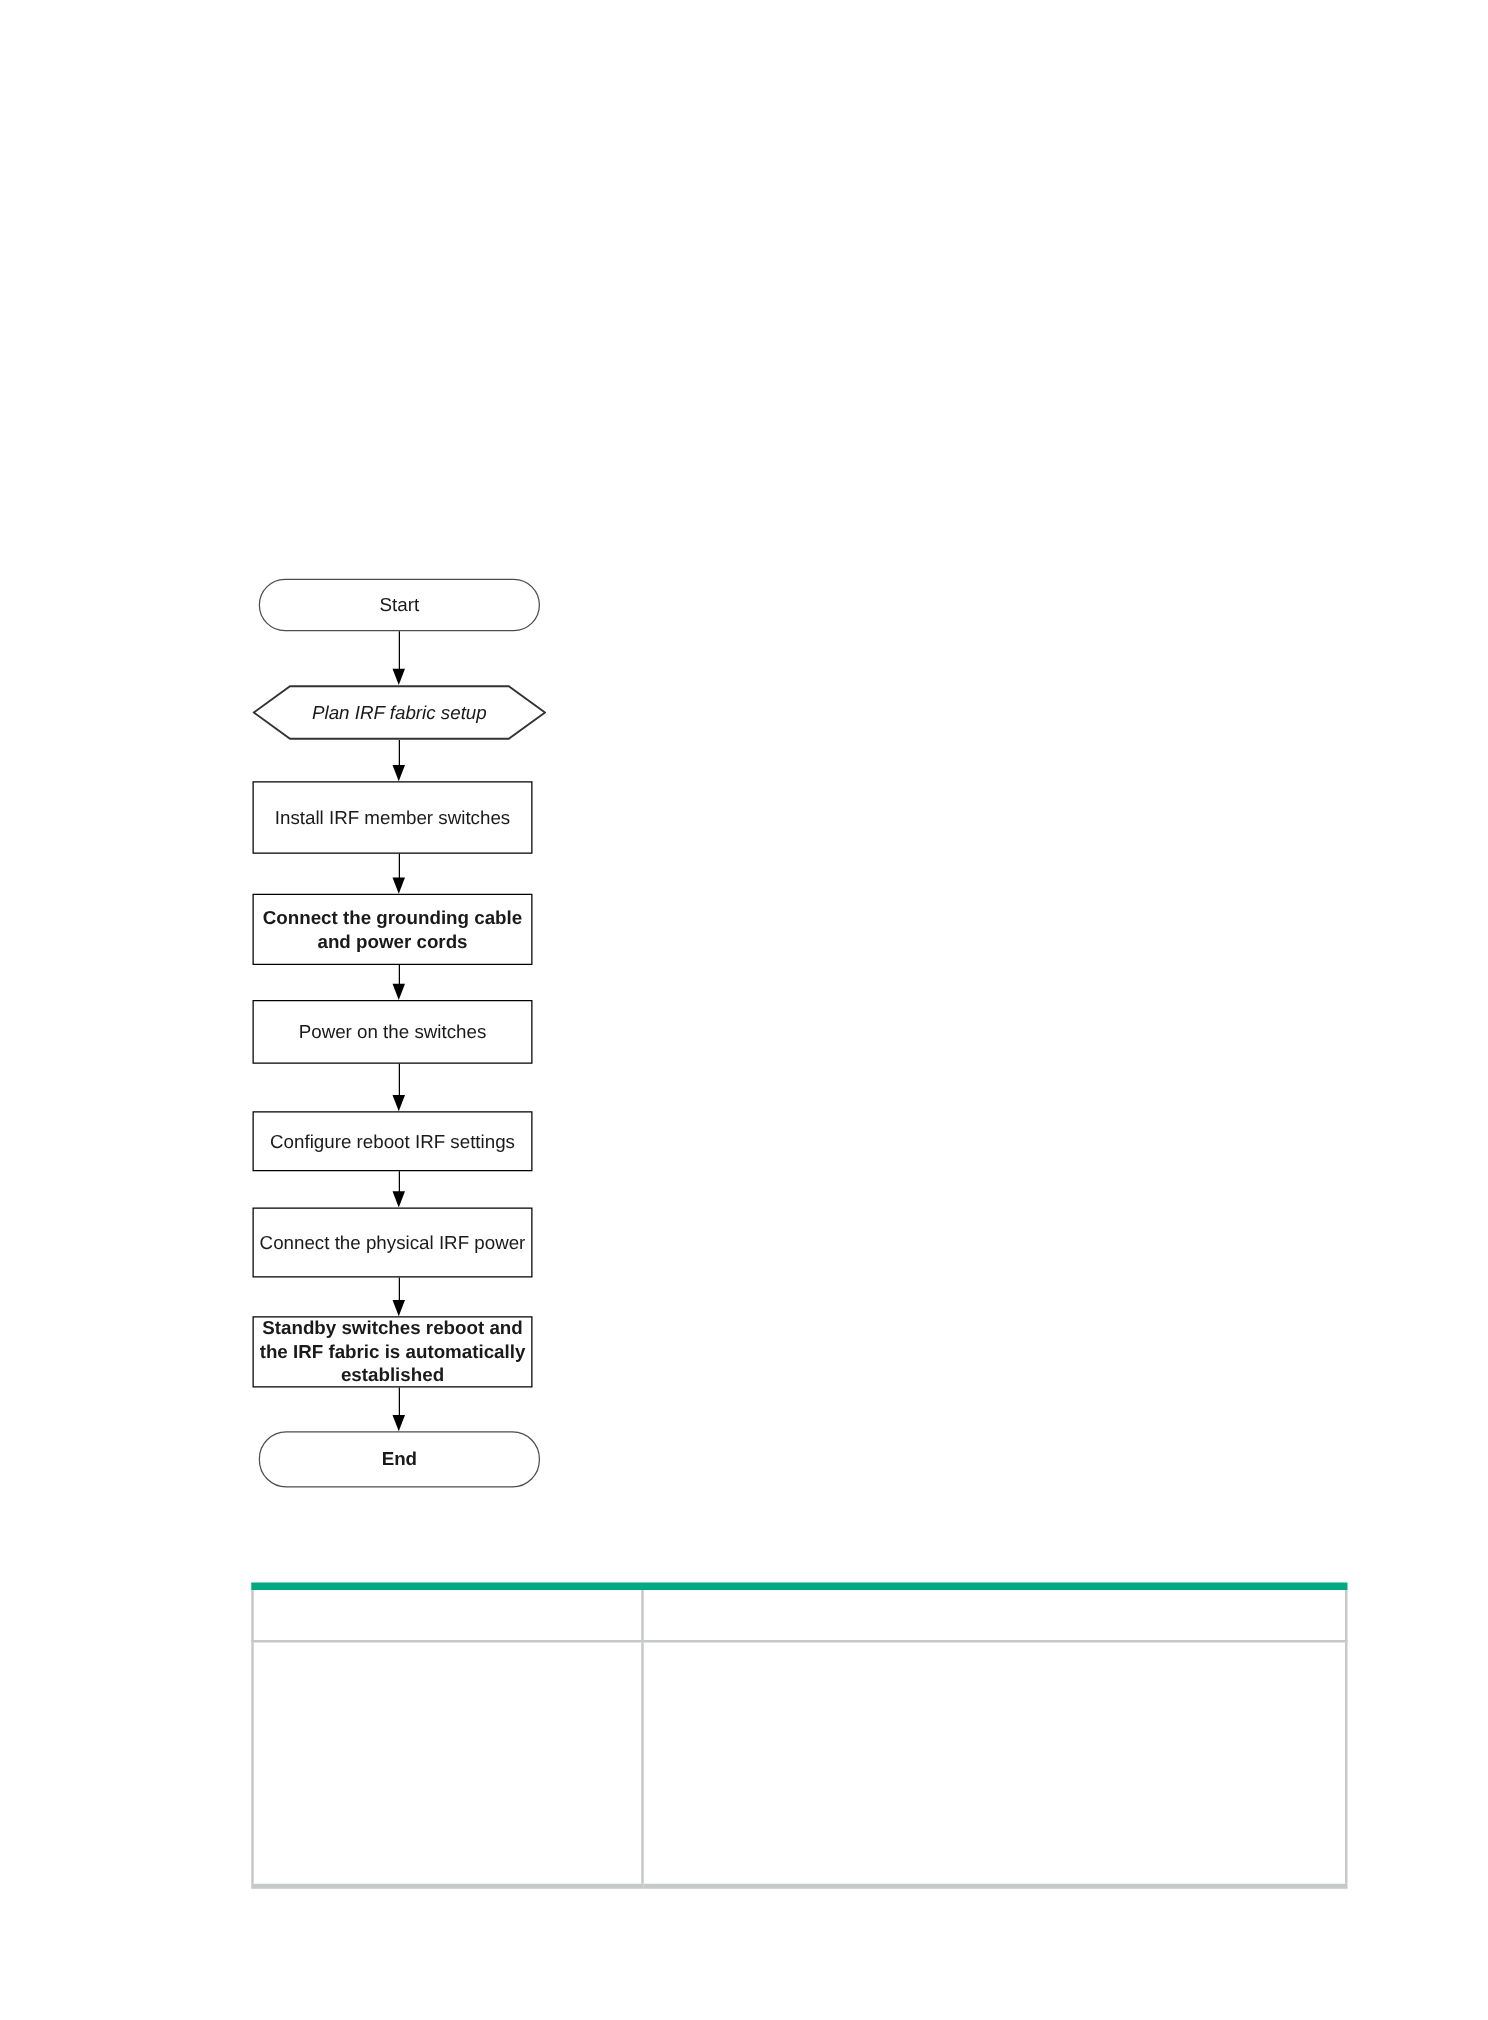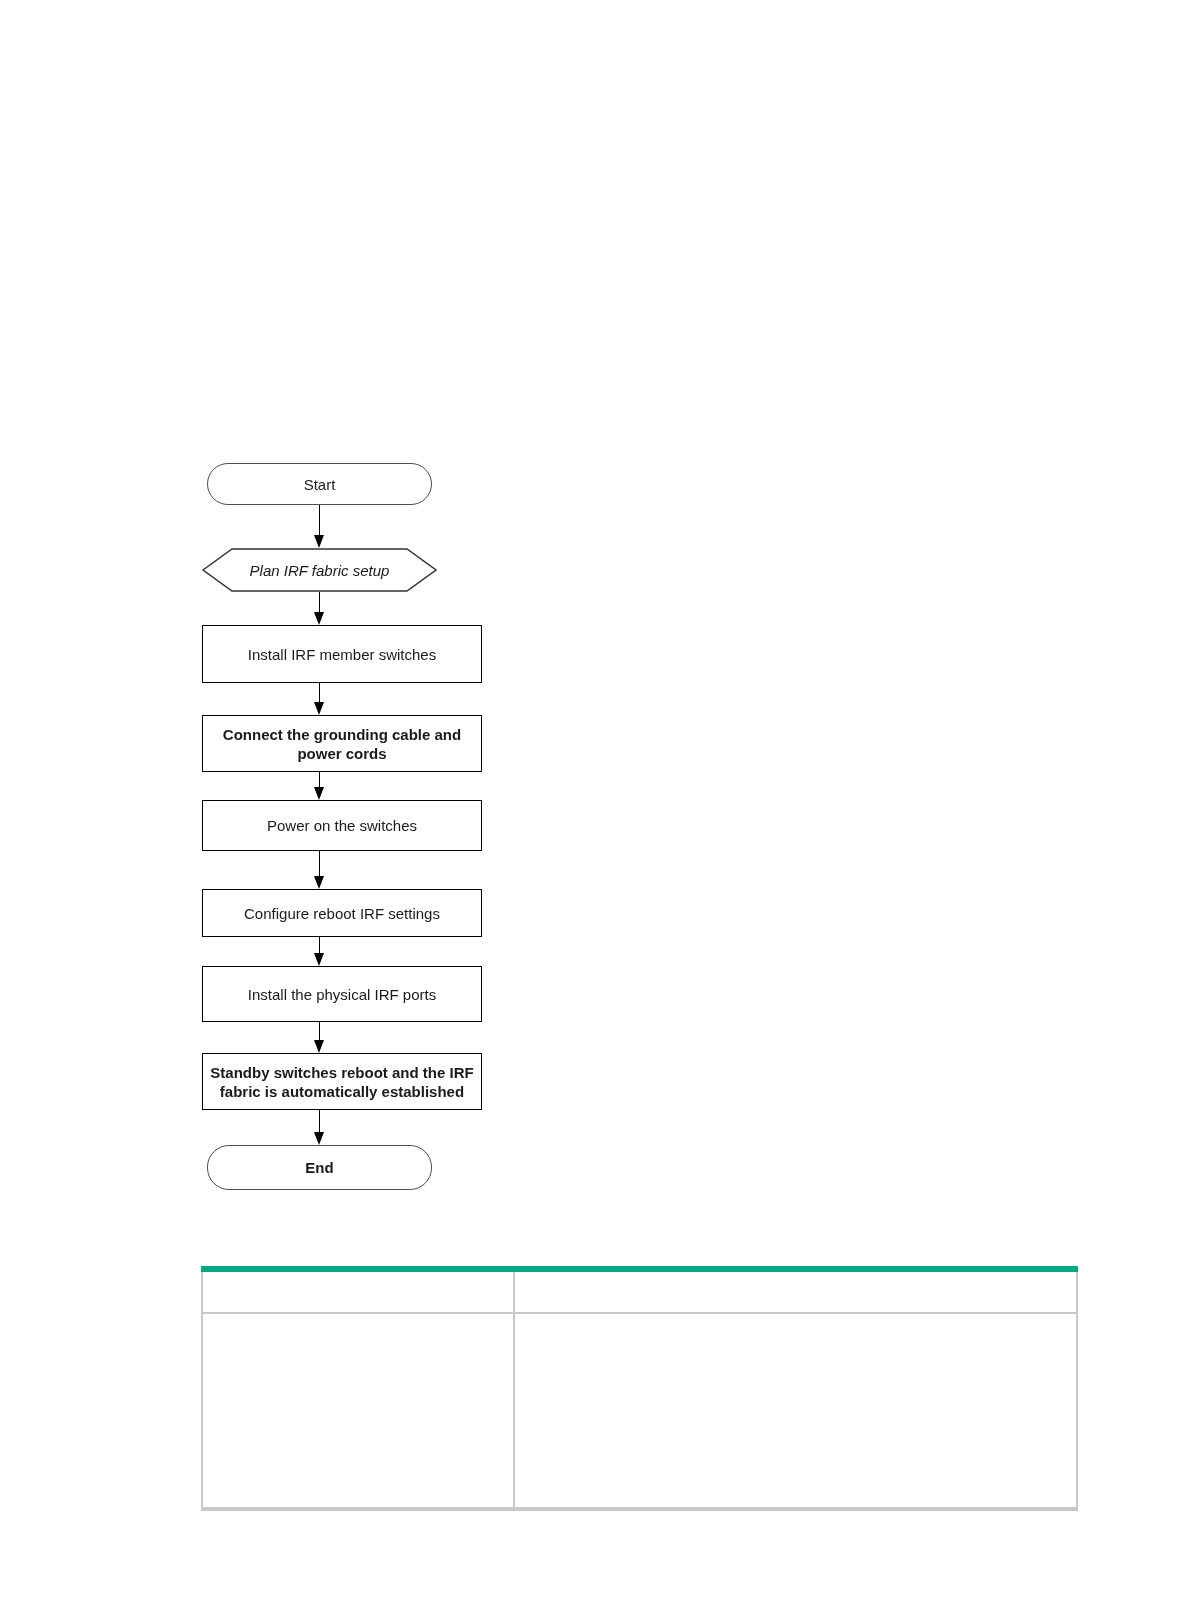--- a/index.html
+++ b/index.html
@@ -43,21 +43,21 @@
   }
   .stadium{
     width:225px;
     margin:0 auto;
     border:1.5px solid #4d4d4d;
     border-radius:22px;
   }
   .stadium.start{height:42px;}
   .stadium.end{height:45px;font-weight:bold;}
   .rect{
-    width:280px;
+    width:224px;
     margin:0;
     border:1.5px solid #000000;
   }
   .r-h58{height:58px;}
   .r-h57{height:57px;font-weight:bold;}
   .r-h51{height:51px;text-align:center;}
   .r-h48{height:48px;}
   .r-h56{height:56px;}
   .hexagon{
     width:235px;
@@ -184,21 +184,21 @@
 
     <div class="arrow g38"></div>
 
     <div class="shape rect r-h48">
       <span class="lbl">Configure reboot IRF settings</span>
     </div>
 
     <div class="arrow g29"></div>
 
     <div class="shape rect r-h56">
-      <span class="lbl">Install the physical IRF ports</span>
+      <span class="lbl">Connect the physical IRF power</span>
     </div>
 
     <div class="arrow g31"></div>
 
     <div class="shape rect r-h57">
       <span class="lbl">Standby switches reboot and the IRF fabric is automatically established</span>
     </div>
 
     <div class="arrow g35"></div>
 

